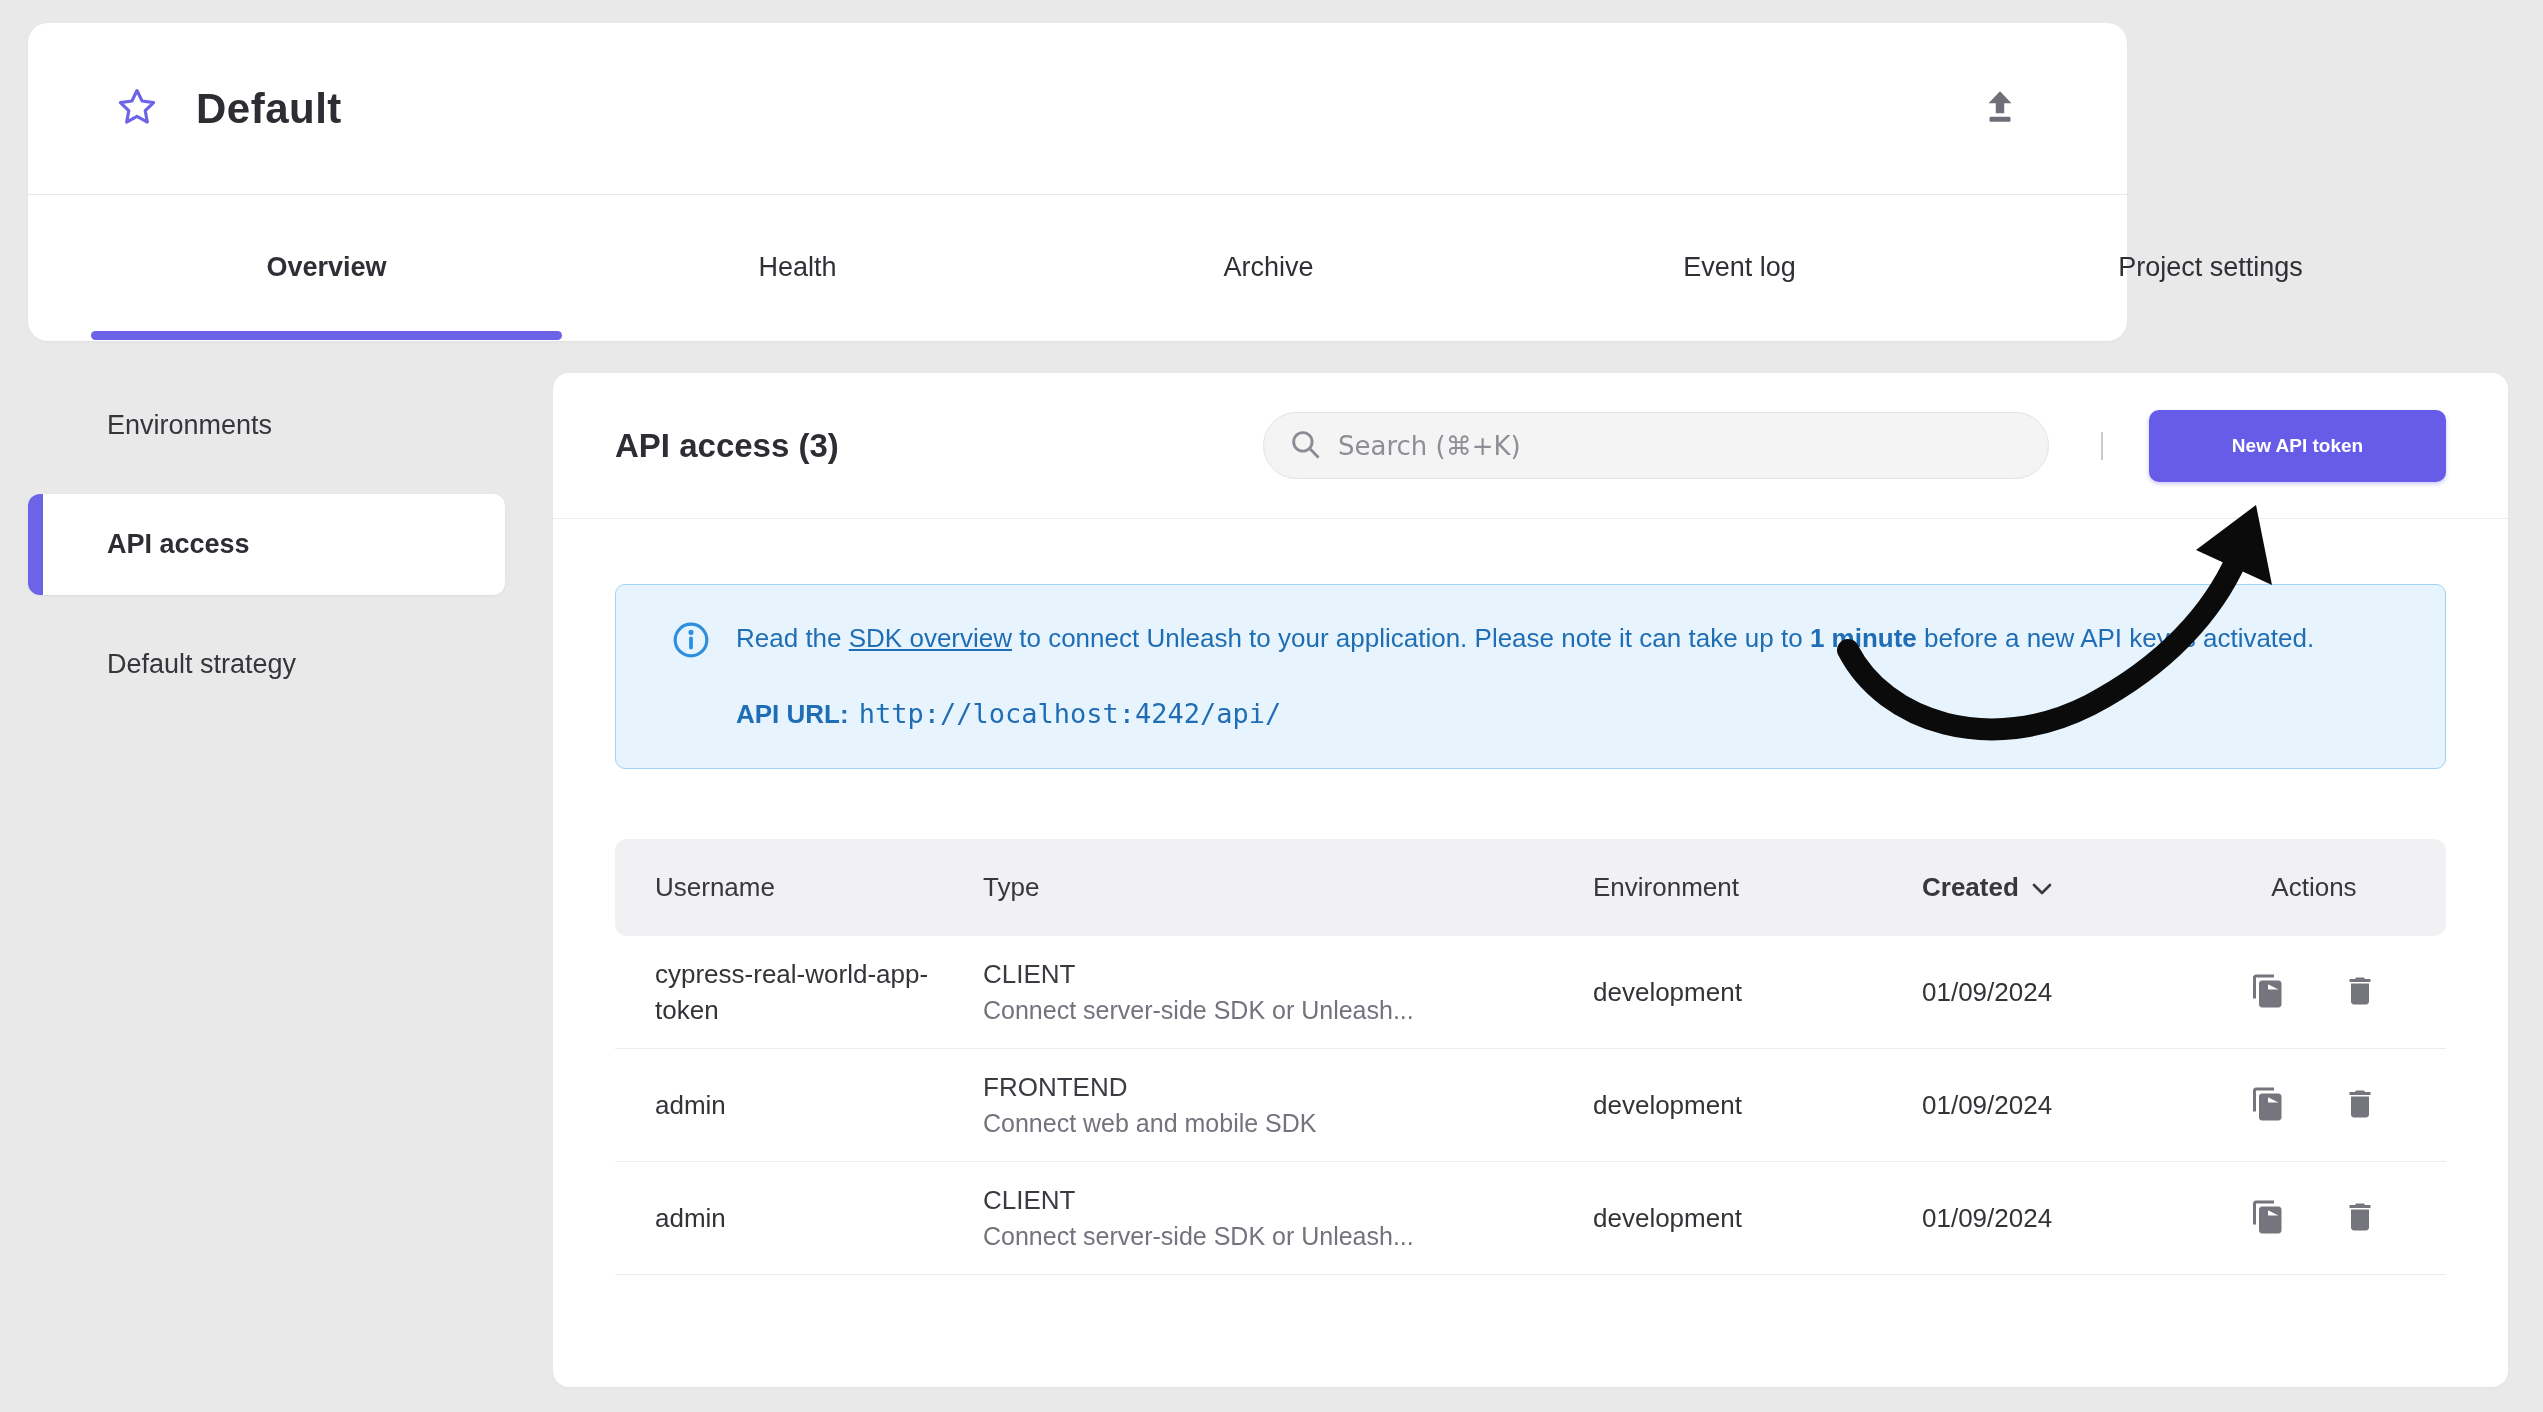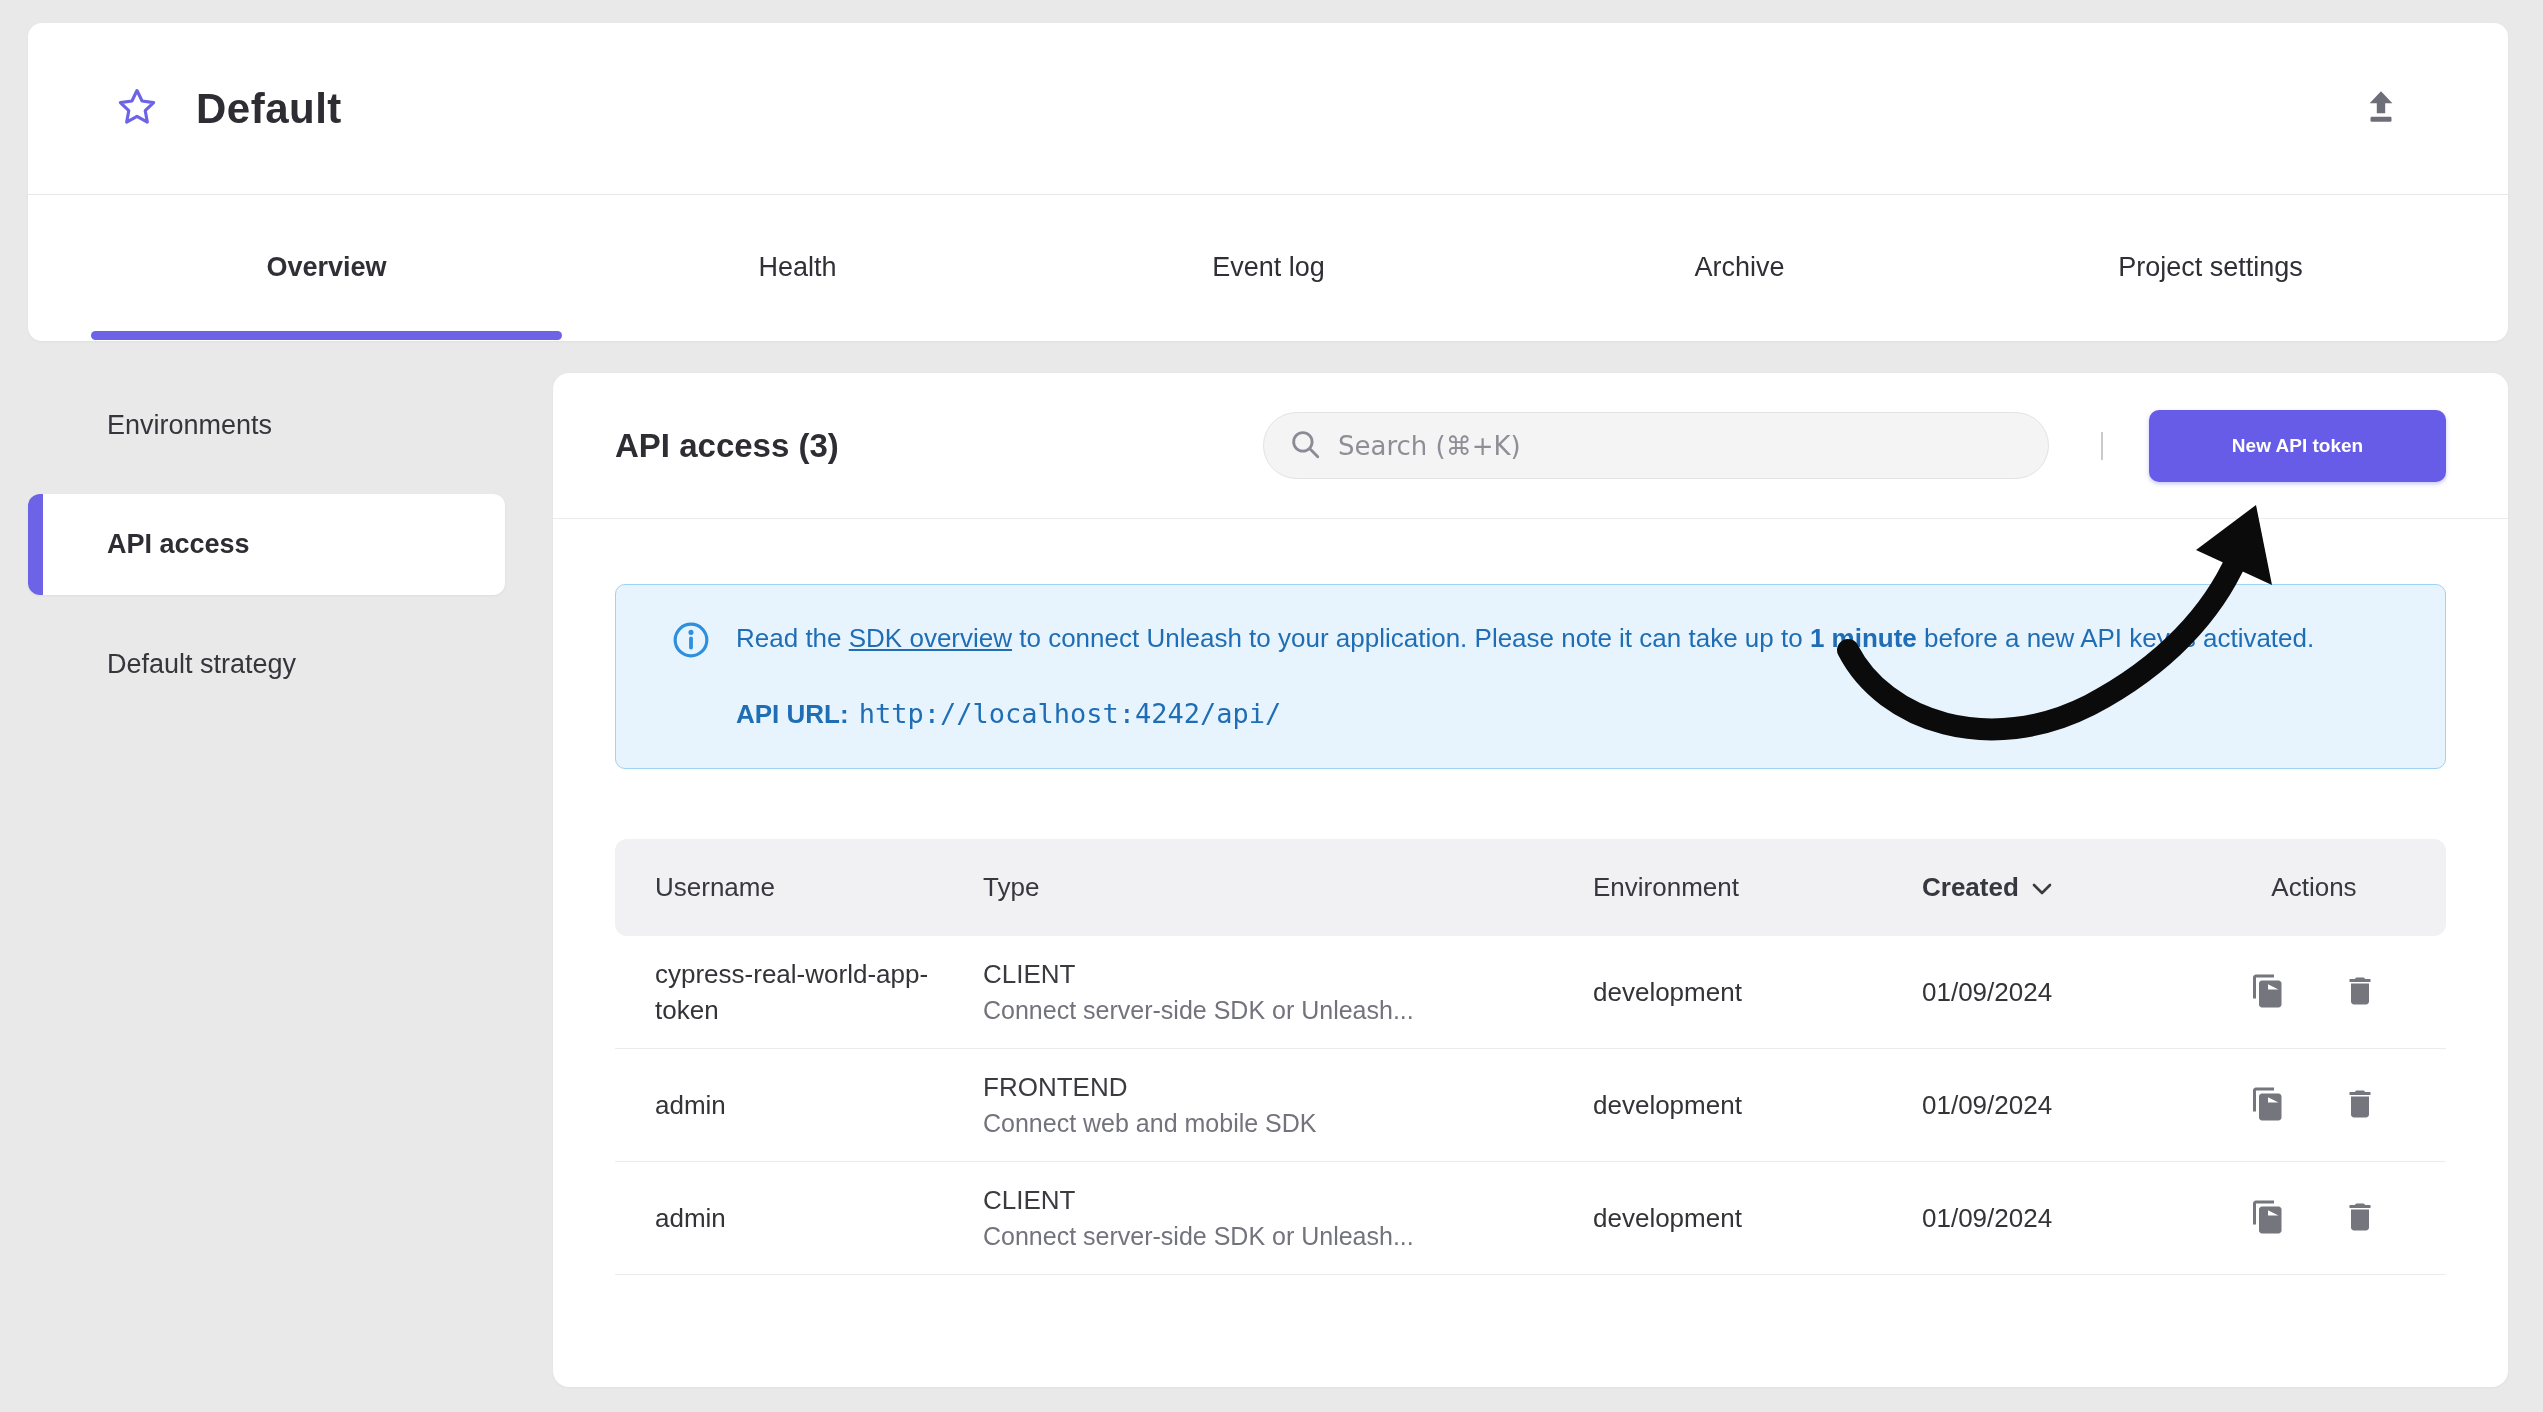--- a/index.html
+++ b/index.html
@@ -17,22 +17,22 @@
   }
   .texture-bottom {
     position:absolute; left:1975; right:0; bottom:0; height:18px; z-index:0;
     background:
       repeating-linear-gradient(75deg, rgba(255,255,255,.5) 0 4px, rgba(178,192,197,.3) 4px 6px, rgba(214,223,226,.45) 6px 10px),
       linear-gradient(90deg, #e9e9ea 0%, #dde3e5 40%, #d7dee1 100%);
   }
 
   
   .top-card {
-    position:absolute; left:28px; top:23px; width:2480px; height:318px; z-index:1;
-    background:#fff; border-radius:14px; box-shadow:0 1px 3px rgba(0,0,0,.04);
+    position:absolute; left:28px; top:23px; width:2099px; height:318px; z-index:1;
+    background:#fff; border-radius:20px; box-shadow:0 1px 3px rgba(0,0,0,.04);
   }
   .top-header {
     height:172px; display:flex; align-items:center;
     padding:0 106px 0 88px; border-bottom:1px solid #e7e7ea;
   }
   .star-btn { background:none; border:none; cursor:pointer; display:flex; align-items:center; }
   .project-title { font-size:42px; font-weight:700; color:#2d2d33; margin-left:38px; letter-spacing:.5px; }
   .export-btn { background:none; border:none; cursor:pointer; margin-left:auto; display:flex; align-items:center; }
 
   .tabs { margin-left:63px; width:2355px; height:145px; display:flex; }
@@ -149,24 +149,24 @@
 
     <div class="tabs">
       <button class="tab active">
         <span>Overview</span>
         <span class="tab-underline"></span>
       </button>
       <button class="tab">
         <span>Health</span>
       </button>
       <button class="tab">
+        <span>Archive</span>
+      </button>
+      <button class="tab">
         <span>Event log</span>
-      </button>
-      <button class="tab">
-        <span>Archive</span>
       </button>
       <button class="tab">
         <span>Project settings</span>
       </button>
     </div>
   </div>
 
   <nav class="sidebar">
     <button class="side-item plain env">
       <span>Environments</span>

